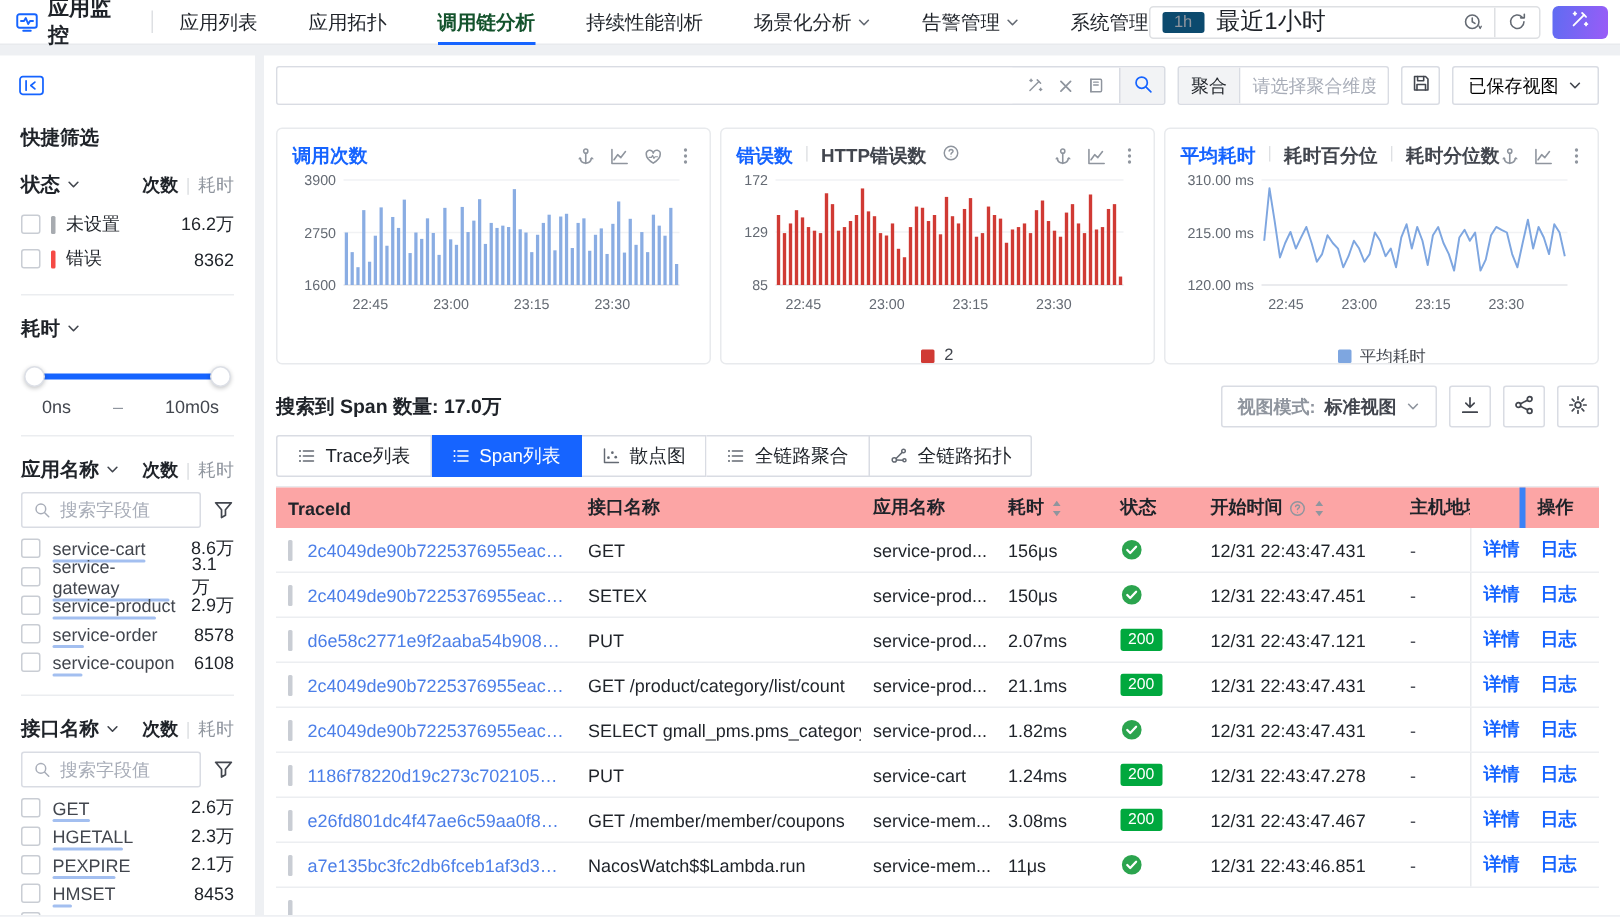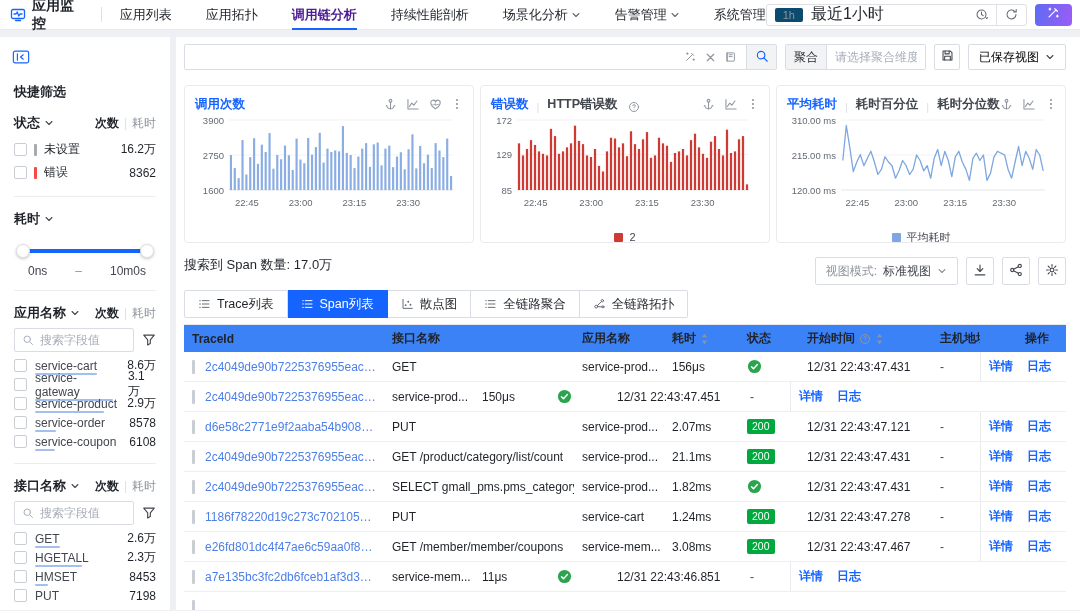--- a/index.html
+++ b/index.html
@@ -7,21 +7,21 @@
     font-family:"Liberation Sans","DejaVu Sans",sans-serif; font-size:12px; color:#1f2329; }
 
   
   .topbar { height:30px; background:#fff; display:flex; align-items:center; padding:0 8px 0 10px; border-bottom:1px solid #e8eaed; }
   .logo { display:flex; align-items:center; gap:6px; }
   .logo-ic { color:#1664ff; display:flex; }
   .app-title { font-size:14px; font-weight:bold; }
   .top-divider { width:1px; height:15px; background:#dee0e3; margin:0 18px; }
   .nav { display:flex; align-items:center; height:30px; gap:34px; flex:1; }
   .nav-item { display:flex; align-items:center; gap:3px; height:30px; font-size:13px; color:#1f2329; cursor:pointer; position:relative; white-space:nowrap; }
-  .nav-item.active { color:#4c1d95; font-weight:bold;justify-content:center; }
+  .nav-item.active { color:#14532d; font-weight:bold;justify-content:center; }
   .nav-item.active::after { content:""; position:absolute; left:0; right:0; bottom:0; height:2px; background:#1664ff; }
   .nav-item .chev { color:#646a73; display:flex; margin-top:1px; }
   .time-group { display:flex; align-items:center; border:1px solid #dee0e3; border-radius:3px; height:22px; overflow:hidden; background:#fff; }
   .time-seg { display:flex; align-items:center; gap:8px; padding:0 8px; width:246px; height:100%; }
   .time-chip { background:#0c4a6e; color:#8f959e; border-radius:2px; padding:1px 8px; font-size:11px; }
   .time-label { font-size:16px; color:#1f2329; flex:1; }
   .seg-ic { color:#646a73; display:flex; }
   .refresh-seg { border-left:1px solid #dee0e3; width:32px; height:100%; display:flex; align-items:center; justify-content:center; color:#646a73; cursor:pointer; }
   .ai-btn { margin-left:8px; width:40px; height:22px; border:none; border-radius:4px; background:linear-gradient(100deg,#5f6cf2 0%,#9a5cf7 100%); color:#fff; display:flex; align-items:center; justify-content:center; cursor:pointer; }
 
@@ -76,53 +76,53 @@
   .agg-input { width:98px; border:none; outline:none; padding:0 8px; font-size:12px; }
   .agg-input::placeholder { color:#a8adb8; }
   .icon-btn { width:26px; height:26px; border:1px solid #d9dce3; border-radius:2px; background:#fff; display:flex; align-items:center; justify-content:center; color:#42464e; cursor:pointer; }
   .saved-btn { height:26px; border:1px solid #d9dce3; border-radius:2px; background:#fff; display:flex; align-items:center; gap:6px; padding:0 10px; font-size:12px; cursor:pointer; }
   .saved-btn .chev { display:flex; color:#42464e; }
 
   
   .charts-row { display:flex; gap:6px; margin-top:14px; }
   .chart-card { flex:1; border:1px solid #e8eaed; border-radius:4px; background:#fff; height:158px; padding:8px 10px 4px 10px; overflow:hidden; }
   .chart-head { display:flex; align-items:center; height:20px; }
-  .chart-tabs { display:flex; align-items:flex-end; gap:8px; }
+  .chart-tabs { display:flex; align-items:flex-start; gap:8px; }
   .chart-tab { font-size:12.5px; font-weight:bold; color:#42464e; cursor:pointer; white-space:nowrap; }
   .chart-tab.active { color:#1664ff; }
   .chart-tab-sep { color:#dee0e3; font-size:11px; }
   .chart-help { color:#8f959e; display:flex; cursor:pointer; margin-left:2px; }
   .chart-icons { margin-left:auto; display:flex; align-items:center; gap:9px; color:#8f959e; }
   .chart-icons .ic { display:flex; cursor:pointer; }
   .chart-legend { display:flex; align-items:center; justify-content:center; gap:6px; height:16px; }
   .legend-sq { width:9px; height:9px; border-radius:1px; }
   .legend-label { font-size:11px; color:#42464e; }
 
   
-  .summary-row { display:flex; margin-top:13px; height:30px; }
+  .summary-row { display:flex; align-items:center; margin-top:13px; height:30px;font-weight:bold; }
   .summary-text { font-size:13px; color:#1f2329; }
   .summary-right { margin-left:auto; display:flex; align-items:center; gap:8px; }
   .viewmode { height:28px; border:1px solid #d9dce3; border-radius:2px; display:flex; align-items:center; gap:6px; padding:0 10px; cursor:pointer; background:#fff; }
   .vm-label { color:#8f959e; font-size:12px; }
   .vm-value { color:#42464e; font-size:12px; }
   .viewmode .chev { display:flex; color:#8f959e; }
   .sq-btn { width:28px; height:28px; border:1px solid #d9dce3; border-radius:2px; background:#fff; display:flex; align-items:center; justify-content:center; color:#42464e; cursor:pointer; }
 
   
   .rtabs { display:flex; margin-top:4px; }
   .rtab { height:28px; display:flex; align-items:center; gap:6px; padding:0 13px; border:1px solid #d9dce3; border-left:none; background:#fff; font-size:12.5px; color:#1f2329; cursor:pointer; white-space:nowrap; }
   .rtab:first-child { border-left:1px solid #d9dce3; border-radius:2px 0 0 2px; }
   .rtab:last-child { border-radius:0 2px 2px 0; }
   .rtab .ic { display:flex; color:#646a73; }
   .rtab.active { background:#1664ff; border-color:#1664ff; color:#fff; }
   .rtab.active .ic { color:#fff; }
 
   
   .tbl { margin-top:6px; border-top:1px solid #e8eaed; }
-  .tbl-header { display:flex; align-items:center; height:27px; background:#3b82f6; font-size:12px; color:#1f2329; font-weight:bold; }
+  .tbl-header { display:flex; align-items:center; height:27px; background:#fca5a5; font-size:12px; color:#1f2329; font-weight:bold; }
   .tbl-row { display:flex; align-items:center; height:30px; border-bottom:1px solid #eceef1; background:#fff; }
   .cell { padding:0 8px; display:flex; align-items:center; gap:4px; overflow:hidden; white-space:nowrap; }
   .cell.ops { border-left:1px solid #e8eaed; align-self:stretch; }
   .tbl-header .cell.ops { border-left:4px solid #3b82f6;margin-left:33px; }
   .edge-bar { width:3px; height:14px; background:#c9cdd4; border-radius:1px; margin-right:6px; flex:none; }
   .trace-link { color:#4c7fe8; cursor:pointer; overflow:hidden; text-overflow:ellipsis; }
   .sort-ic { display:flex; color:#8f959e; }
   .help-ic { display:flex; color:#8f959e; }
   .ok-ic { display:flex; }
   .badge-200 { background:#00a83e; color:#fff; font-size:10.5px; padding:1px 5px; border-radius:2px; line-height:13px; }
@@ -362,20 +362,25 @@
           </div>
           <div class="field-row">
             <span class="chk"></span>
             <span class="field-name-wrap">GET<span class="field-bar" style="width: 100%;"></span></span>
             <span class="field-count">2.6万</span>
           </div>
           <div class="field-row">
             <span class="chk"></span>
             <span class="field-name-wrap">HGETALL<span class="field-bar" style="width: 88%;"></span></span>
             <span class="field-count">2.3万</span>
+          </div>
+          <div class="field-row">
+            <span class="chk"></span>
+            <span class="field-name-wrap">PEXPIRE<span class="field-bar" style="width: 80%;"></span></span>
+            <span class="field-count">2.1万</span>
           </div>
           <div class="field-row">
             <span class="chk"></span>
             <span class="field-name-wrap">HMSET<span class="field-bar" style="width: 32%;"></span></span>
             <span class="field-count">8453</span>
           </div>
           <div class="field-row">
             <span class="chk"></span>
             <span class="field-name-wrap">PUT</span>
             <span class="field-count">7198</span>
@@ -866,20 +871,23 @@
             <div class="cell ops" style="width: 88px; flex: 0 0 auto;">
               <span class="action-link">详情</span>
               <span class="action-link">日志</span>
             </div>
           </div>
           <div class="tbl-row">
             <div class="cell" style="width: 200px; flex: 0 0 auto;">
               <span class="edge-bar"></span>
               <span class="trace-link">2c4049de90b7225376955eac281f7b4f</span>
             </div>
+            <div class="cell" style="width: 190px; flex: 0 0 auto;">
+              <span>SETEX</span>
+            </div>
             <div class="cell" style="width: 90px; flex: 0 0 auto;">
               <span>service-prod...</span>
             </div>
             <div class="cell" style="width: 75px; flex: 0 0 auto;">
               <span>150μs</span>
             </div>
             <div class="cell" style="width: 60px; flex: 0 0 auto;">
               <span class="ok-ic">
                 <svg xmlns="http://www.w3.org/2000/svg" width="15" height="15" viewBox="0 0 16 16">
                   <circle cx="8" cy="8" r="7" fill="#2ba44e"></circle>
@@ -1041,20 +1049,23 @@
             <div class="cell ops" style="width: 88px; flex: 0 0 auto;">
               <span class="action-link">详情</span>
               <span class="action-link">日志</span>
             </div>
           </div>
           <div class="tbl-row">
             <div class="cell" style="width: 200px; flex: 0 0 auto;">
               <span class="edge-bar"></span>
               <span class="trace-link">a7e135bc3fc2db6fceb1af3d36dc6981</span>
             </div>
+            <div class="cell" style="width: 190px; flex: 0 0 auto;">
+              <span>NacosWatch$$Lambda.run</span>
+            </div>
             <div class="cell" style="width: 90px; flex: 0 0 auto;">
               <span>service-mem...</span>
             </div>
             <div class="cell" style="width: 75px; flex: 0 0 auto;">
               <span>11μs</span>
             </div>
             <div class="cell" style="width: 60px; flex: 0 0 auto;">
               <span class="ok-ic">
                 <svg xmlns="http://www.w3.org/2000/svg" width="15" height="15" viewBox="0 0 16 16">
                   <circle cx="8" cy="8" r="7" fill="#2ba44e"></circle>

